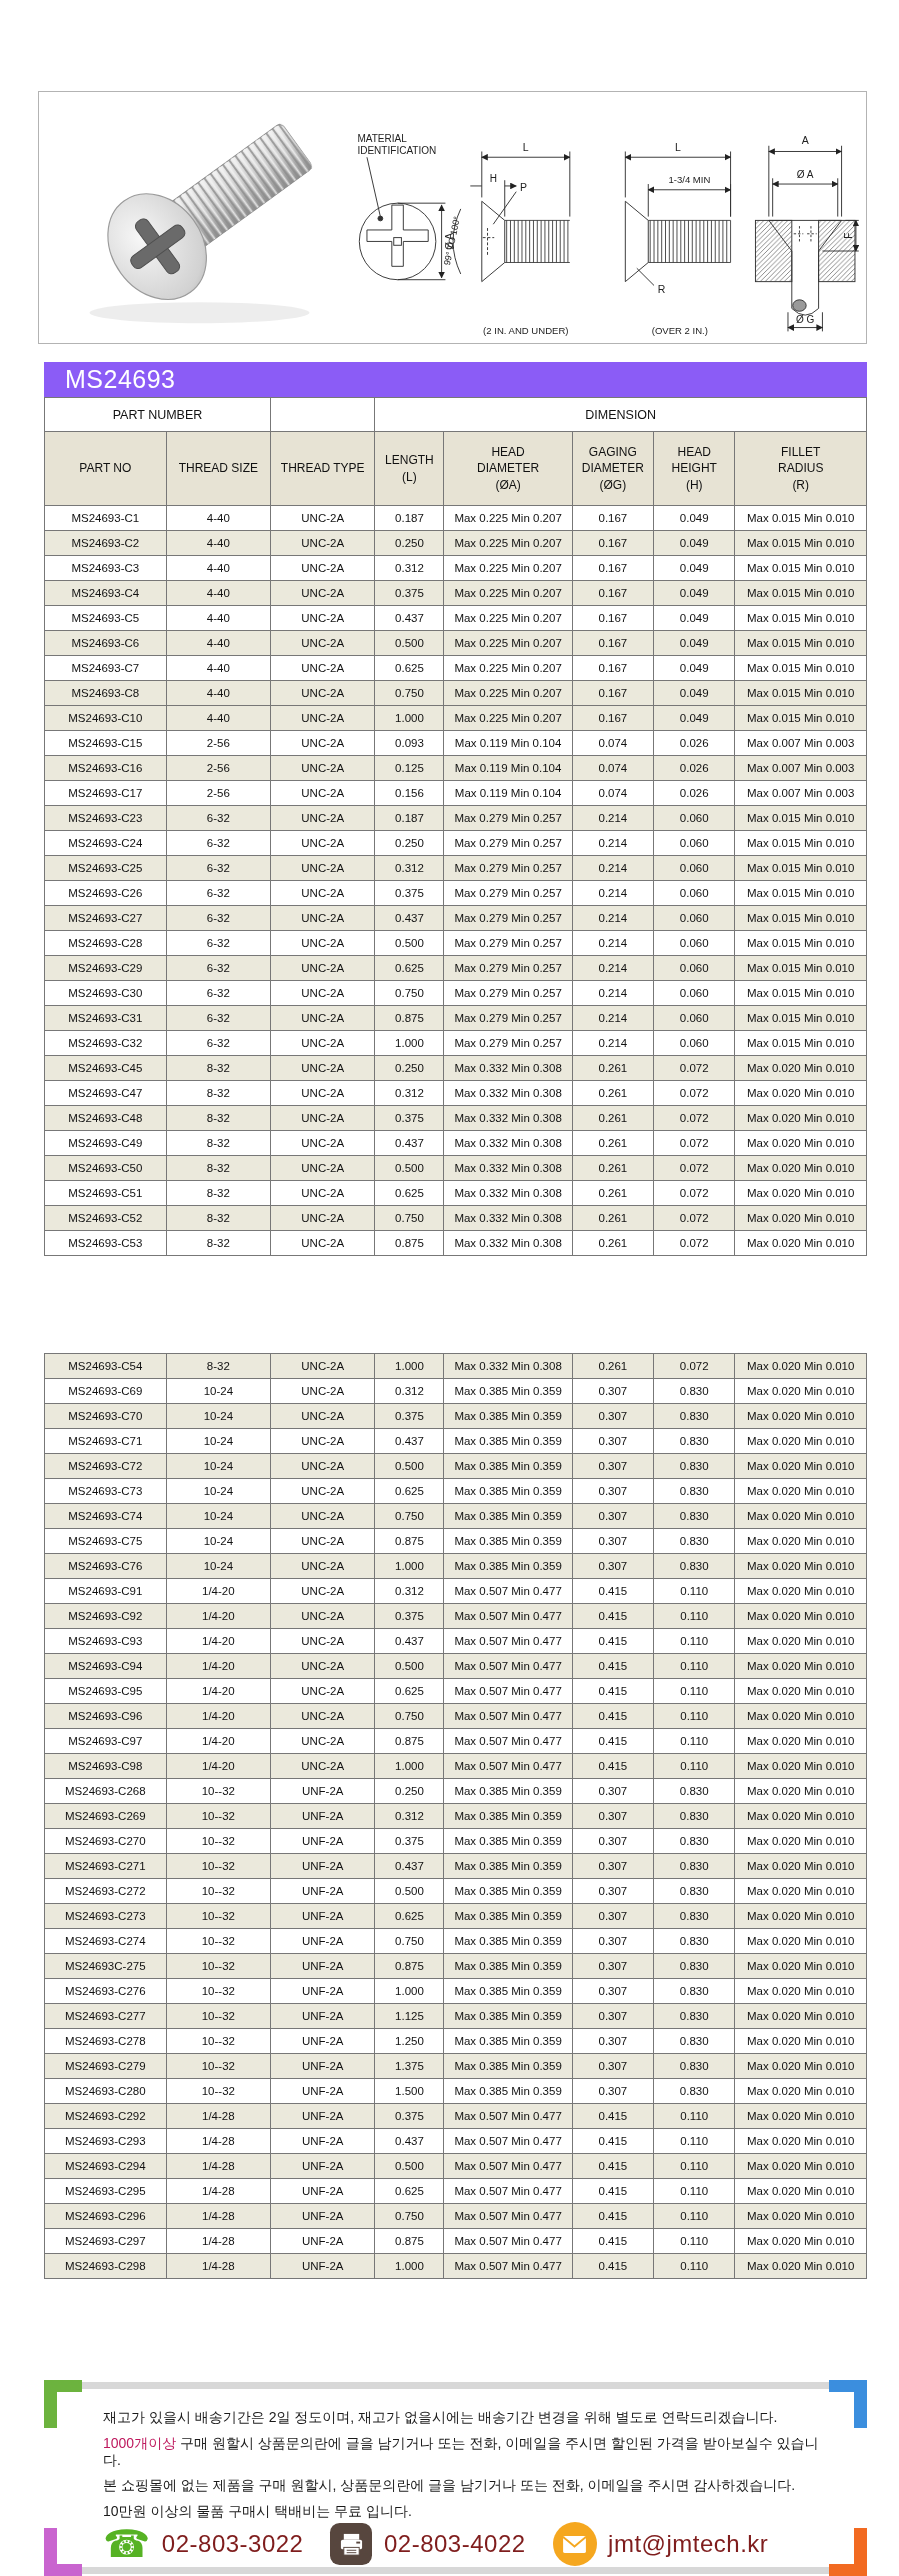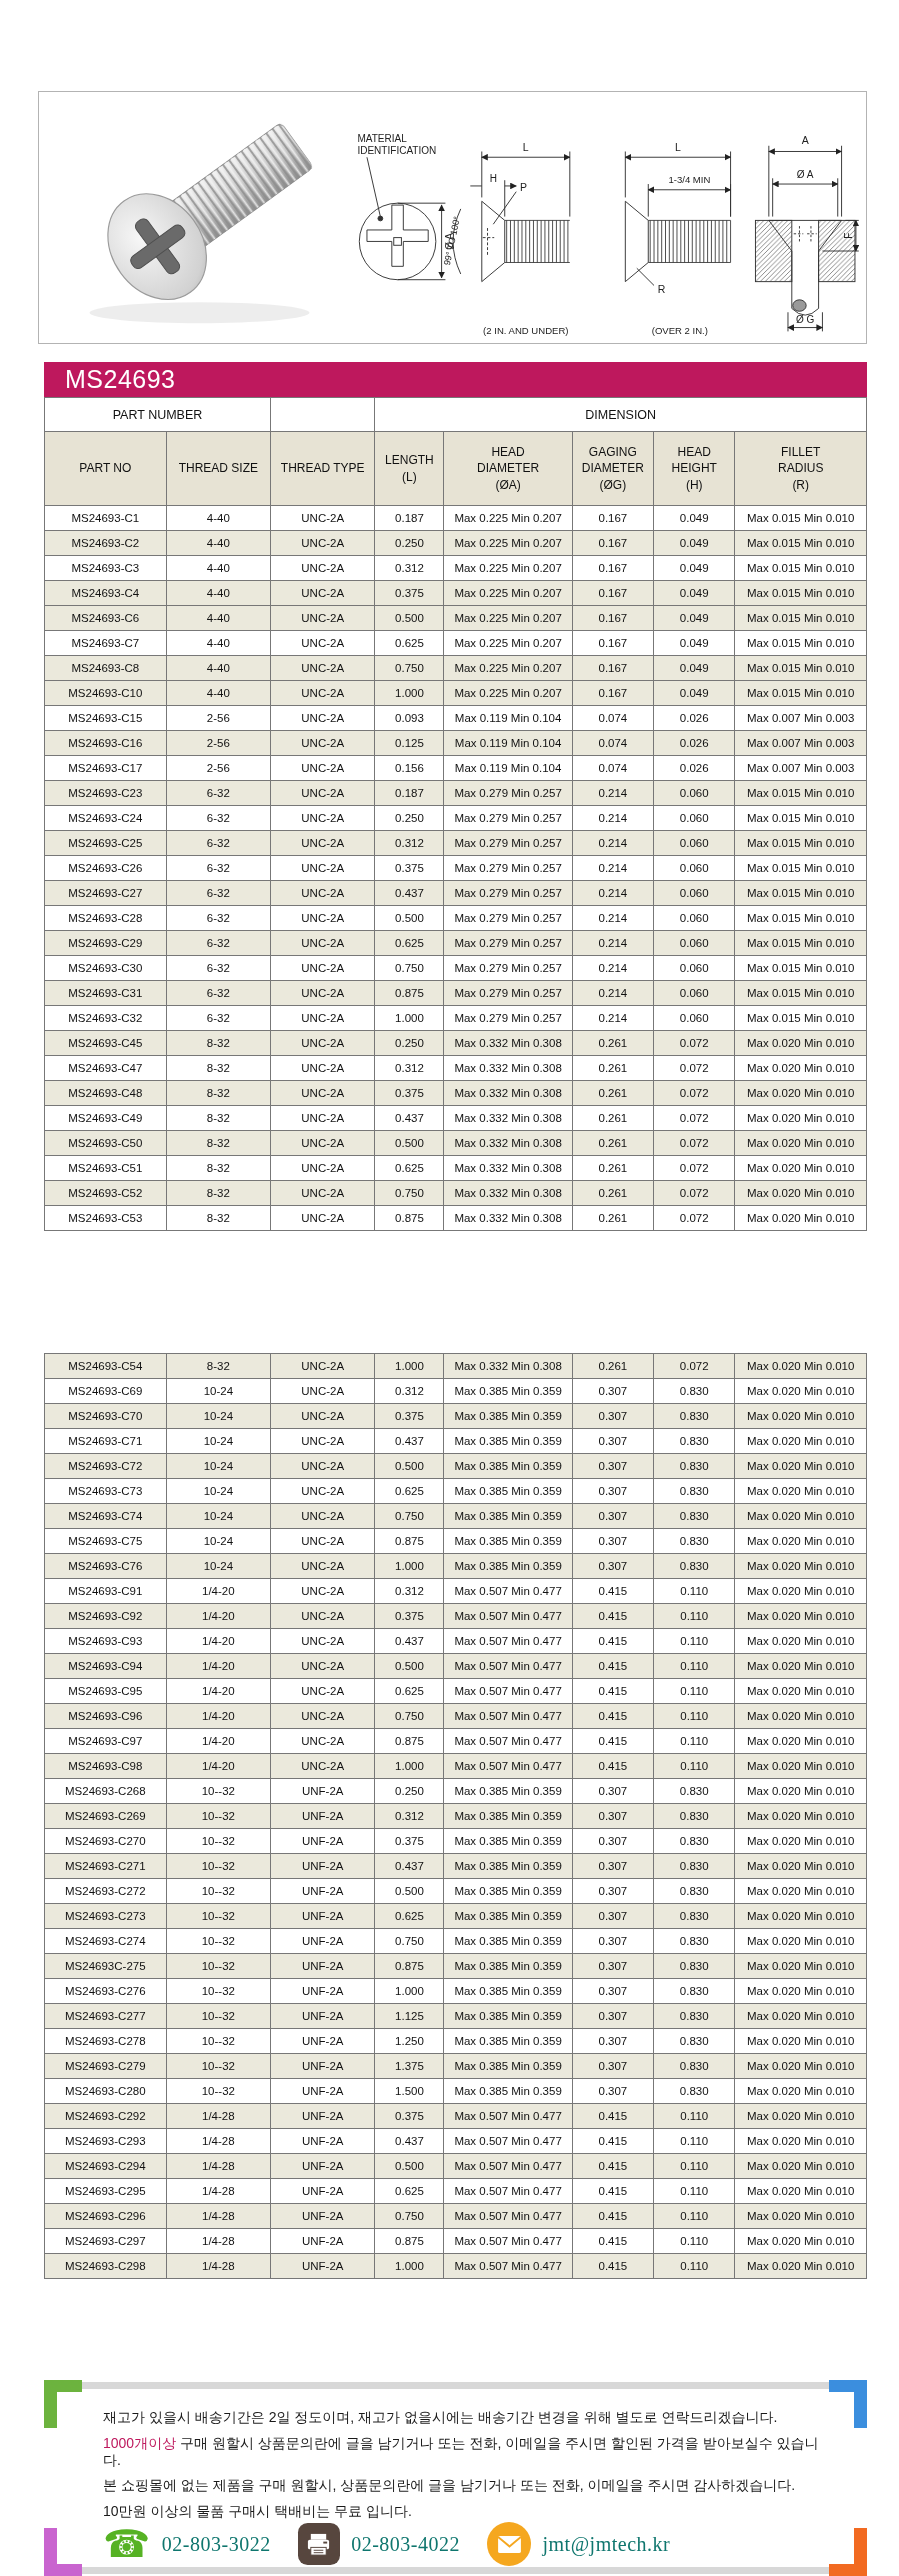--- a/index.html
+++ b/index.html
@@ -6,21 +6,21 @@
   body{width:900px;font-family:"Liberation Sans",sans-serif;}
   .page{position:relative;width:868px;height:2576px;background:#fff;overflow:hidden;margin-top:43px;}
 
   
   .figure-panel{position:absolute;left:38px;top:48px;width:827px;height:251px;border:1px solid #b3b3b3;background:#fff;}
   .photo-wrap{position:absolute;left:17px;top:11.5px;width:287px;height:228px;}
   .drawing-wrap{position:absolute;right:5.7px;top:3.8px;width:522px;height:244px;}
   .drawing-wrap svg text{font-family:"Liberation Sans",sans-serif;fill:#222;}
 
   
-  .title-bar{position:absolute;left:44px;top:319px;width:823px;height:35px;background:#be185d;box-sizing:border-box;
+  .title-bar{position:absolute;left:44px;top:319px;width:823px;height:35px;background:#8b5cf6;box-sizing:border-box;
              color:#fff;font-size:25px;line-height:35px;padding-left:21px;letter-spacing:0.5px;}
 
   
   .spec-table{position:absolute;left:44px;border-collapse:collapse;width:823px;table-layout:fixed;}
   .spec-table td,.spec-table th{border:1px solid #777;box-sizing:border-box;text-align:center;color:#111;overflow:hidden;}
   .spec-table thead tr.group th{height:34px;background:#fff;font-weight:normal;font-size:12.5px;}
   .spec-table thead tr.cols th{height:74px;background:#E7E3D4;font-weight:normal;font-size:12px;line-height:1.35;white-space:pre-line;}
   .spec-table tbody td{height:25px;background:#fff;font-size:11.5px;}
   .spec-table tbody tr.shade td{background:#EBE9DC;}
   .t1{top:354px;padding-left:48px;}
@@ -34,21 +34,21 @@
   .corner{position:absolute;width:25px;height:36px;}
   .c-tl{left:0;top:0;border-left:13.4px solid #6CB33E;border-top:12.5px solid #6CB33E;}
   .c-tr{right:0;top:0;border-right:13.4px solid #3B8EDE;border-top:12.5px solid #3B8EDE;}
   .c-bl{left:0;bottom:0;border-left:13.4px solid #C964CF;border-bottom:12.5px solid #C964CF;}
   .c-br{right:0;bottom:0;border-right:13.4px solid #F26A21;border-bottom:12.5px solid #F26A21;}
   .notice-lines{position:absolute;left:59px;top:29px;right:38px;font-size:14px;color:#1a1a1a;}
   .notice-line{margin:0 0 8.6px 0;line-height:17px;}
   .hl-red{color:#be185d;}
   .contacts{position:absolute;left:59px;top:142px;display:flex;align-items:center;}
   .phone-glyph{font-size:38px;line-height:38px;color:#56B224;margin-right:11.5px;}
-  .contact-num{font-size:20px;color:#0f766e;letter-spacing:0.5px;margin-right:27px;font-family:Liberation Serif, serif;}
+  .contact-num{font-size:24px;color:#7f1d1d;letter-spacing:0.5px;margin-right:27px;}
   .fax-box{width:42px;height:42px;border-radius:9.6px;background:#57463E;display:flex;align-items:center;justify-content:center;margin-right:11.5px;}
   .mail-circle{width:44px;height:44px;border-radius:50%;background:#F5A71F;display:flex;align-items:center;justify-content:center;margin-right:11.5px;}
 </style>
 </head>
 <body>
 
 <div class="page">
 
   <div class="figure-panel">
     <div class="photo-wrap">
@@ -238,20 +238,30 @@
         <tr class="shade">
           <td>MS24693-C4</td>
           <td>4-40</td>
           <td>UNC-2A</td>
           <td>0.375</td>
           <td>Max 0.225  Min 0.207</td>
           <td>0.167</td>
           <td>0.049</td>
           <td>Max 0.015  Min 0.010</td>
         </tr>
+        <tr>
+          <td>MS24693-C5</td>
+          <td>4-40</td>
+          <td>UNC-2A</td>
+          <td>0.437</td>
+          <td>Max 0.225  Min 0.207</td>
+          <td>0.167</td>
+          <td>0.049</td>
+          <td>Max 0.015  Min 0.010</td>
+        </tr>
         <tr class="shade">
           <td>MS24693-C6</td>
           <td>4-40</td>
           <td>UNC-2A</td>
           <td>0.500</td>
           <td>Max 0.225  Min 0.207</td>
           <td>0.167</td>
           <td>0.049</td>
           <td>Max 0.015  Min 0.010</td>
         </tr>

